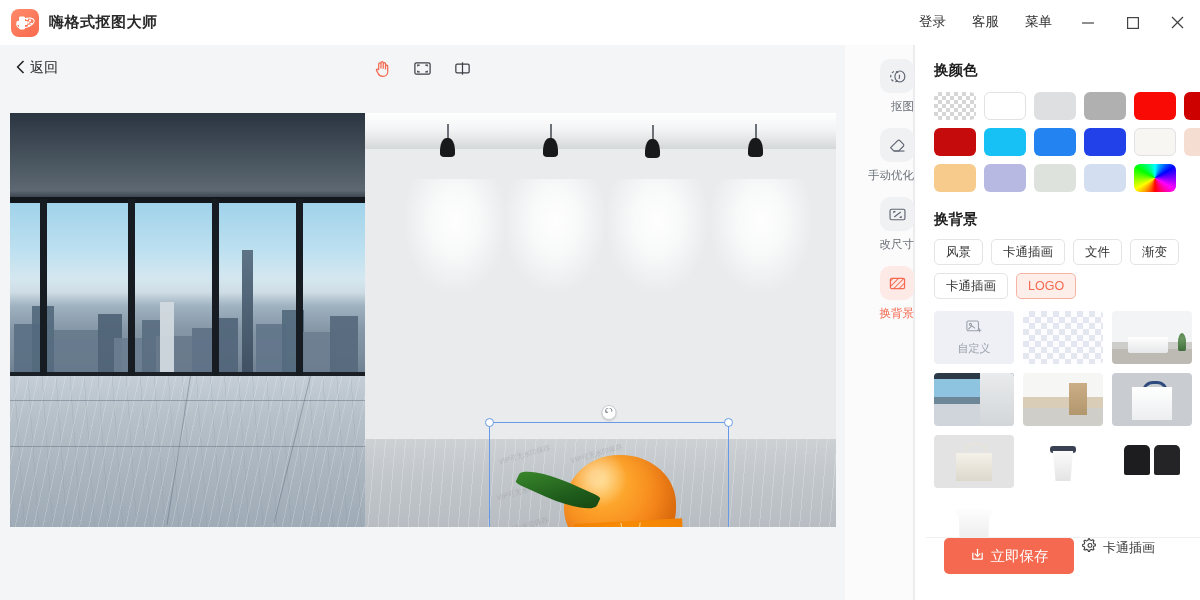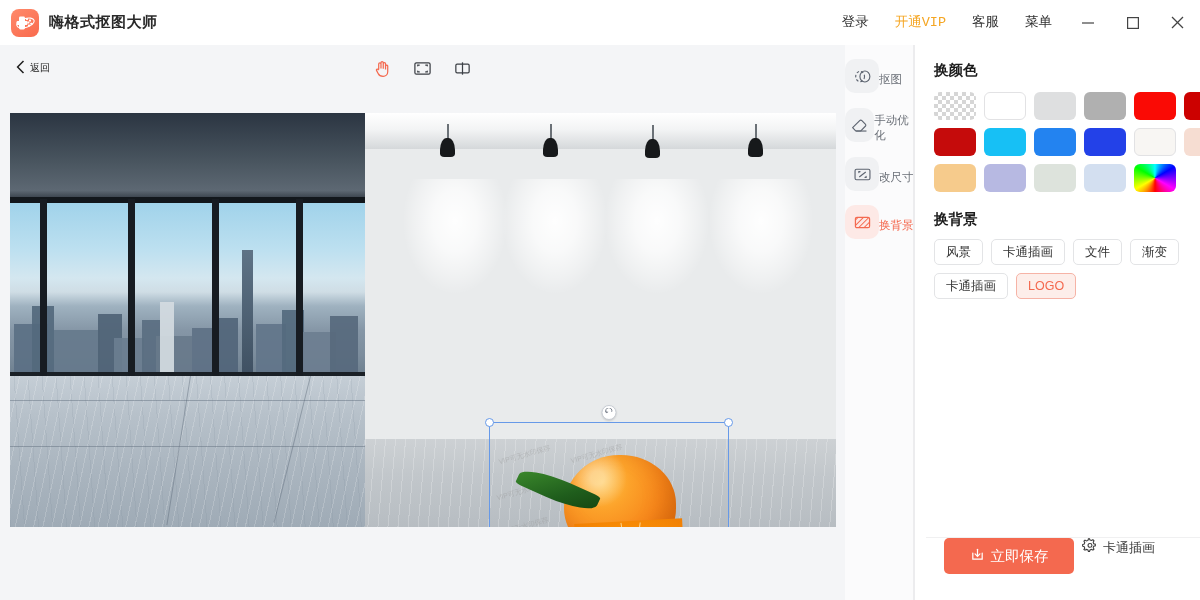--- a/index.html
+++ b/index.html
@@ -51,21 +51,21 @@
   #editor {
     position: absolute; left: 0; top: 45px;
     width: 845px; height: 555px;
     background: #f4f5f7;
   }
   #editor-topbar {
     height: 46px; position: relative; display: flex; align-items: center;
   }
   #back-btn {
     display: flex; align-items: center; gap: 5px;
-    margin-left: 16px; cursor: pointer; font-size: 10px; color: #1f1f1f;
+    margin-left: 16px; cursor: pointer; font-size: 14px; color: #1f1f1f;
   }
   #canvas-tools {
     position: absolute; left: 50%; transform: translateX(-50%);
     display: flex; align-items: center; gap: 18px;
   }
   .ctool { width: 22px; height: 22px; display:flex; align-items:center;
            justify-content:center; cursor:pointer; }
 
   
   #canvas-wrap {
@@ -211,22 +211,22 @@
     border:1px solid #c8cdd4; display:flex; align-items:center; justify-content:center;
     box-shadow:0 1px 2px rgba(0,0,0,.14); cursor:pointer;
   }
 
   
   #tool-rail {
     position:absolute; left:845px; top:45px; width:69px; height:555px;
     background:#fbfbfc; border-right:1px solid #ececee;
   }
   .rail-item {
-    width:69px; padding-top:14px; display:flex; flex-direction:row;
-    align-items:center; cursor:pointer;
+    width:69px; padding-top:14px; display:flex; flex-direction:column;
+    align-items:flex-end; cursor:pointer;
   }
   .rail-ico {
     width:34px; height:34px; border-radius:10px; background:#f0f1f3;
     display:flex; align-items:center; justify-content:center;
   }
   .rail-lbl { margin-top:6px; font-size:11.5px; color:#6a6f77; }
   .rail-item.active .rail-ico { background:#fde9e6; }
   .rail-item.active .rail-lbl { color:#f4694f; }
 
   
@@ -357,21 +357,20 @@
           <rect x="16.4" y="10.8" width="2" height="2" rx=".4"></rect>
           <rect x="14" y="12.6" width="2" height="2" rx=".4"></rect>
         </g>
       </svg>
     </div>
     <span id="app-title">嗨格式抠图大师</span>
   </div>
 
   <div id="titlebar-right">
     <span class="tb-link">登录</span>
-    <span class="tb-link vip">开通VIP</span>
     <span class="tb-link">客服</span>
     <span class="tb-link">菜单</span>
     <div class="win-btn">
       <svg width="14" height="14" viewBox="0 0 14 14">
           <line x1="1" y1="7" x2="13" y2="7" stroke="#444" stroke-width="1.2"></line>
         </svg>
     </div>
     <div class="win-btn">
       <svg width="14" height="14" viewBox="0 0 14 14">
           <rect x="1.6" y="1.6" width="10.8" height="10.8" fill="none" stroke="#444" stroke-width="1.2"></rect>
@@ -607,20 +606,43 @@
 
   <div id="bg-tabs">
     <div class="bg-tab">风景</div>
     <div class="bg-tab">卡通插画</div>
     <div class="bg-tab">文件</div>
     <div class="bg-tab">渐变</div>
     <div class="bg-tab">卡通插画</div>
     <div class="bg-tab active">LOGO</div>
   </div>
 
+  <div id="thumb-grid">
+    <div class="thumb custom">
+      <span>
+        <svg width="18" height="16" viewBox="0 0 20 18" fill="none" stroke="#9aa0ab" stroke-width="1.2">
+          <rect x="2" y="2.2" width="13" height="11" rx="1.6"></rect>
+          <circle cx="6" cy="6" r="1.2"></circle>
+          <polyline points="3.4,11.6 7.6,7.6 11.2,10.6"></polyline>
+          <line x1="16" y1="10.4" x2="16" y2="15"></line>
+            <line x1="13.7" y1="12.7" x2="18.3" y2="12.7"></line>
+        </svg>
+      </span>
+      <span class="clbl">自定义</span>
+    </div>
+    <div class="thumb checker"></div>
+    <div class="thumb t-reception"></div>
+    <div class="thumb t-city"></div>
+    <div class="thumb t-corridor"></div>
+    <div class="thumb t-bag"></div>
+    <div class="thumb t-tote"></div>
+    <div class="thumb t-cup"></div>
+    <div class="thumb t-tshirts"></div>
+    <div class="thumb t-white-tee"></div>
+  </div>
 
   <div id="panel-footer">
     <div id="save-btn">
       <span>
         <svg width="15" height="15" viewBox="0 0 16 16" fill="none" stroke="#fff" stroke-width="1.3" stroke-linecap="round">
           <polyline points="3,6.4 3,13 13,13 13,6.4"></polyline>
           <line x1="8" y1="2.4" x2="8" y2="9.6"></line>
           <polyline points="5.4,7.4 8,10 10.6,7.4"></polyline>
         </svg>
       </span>

